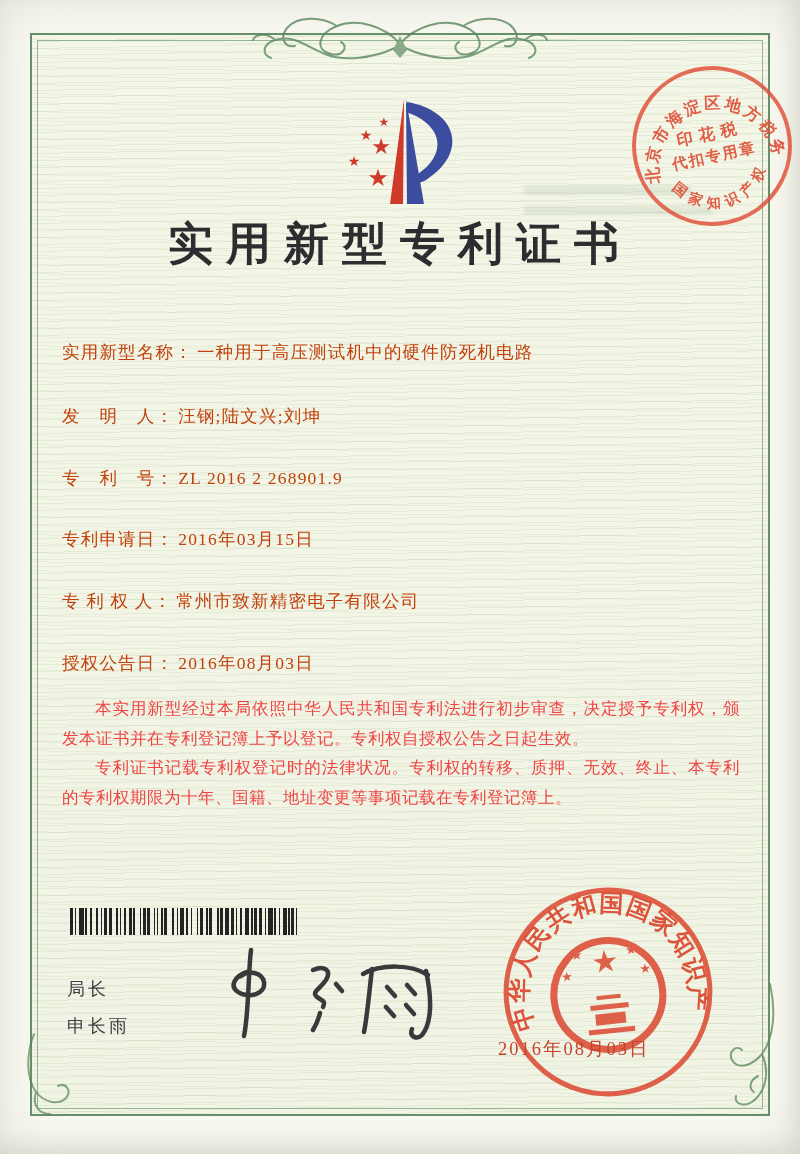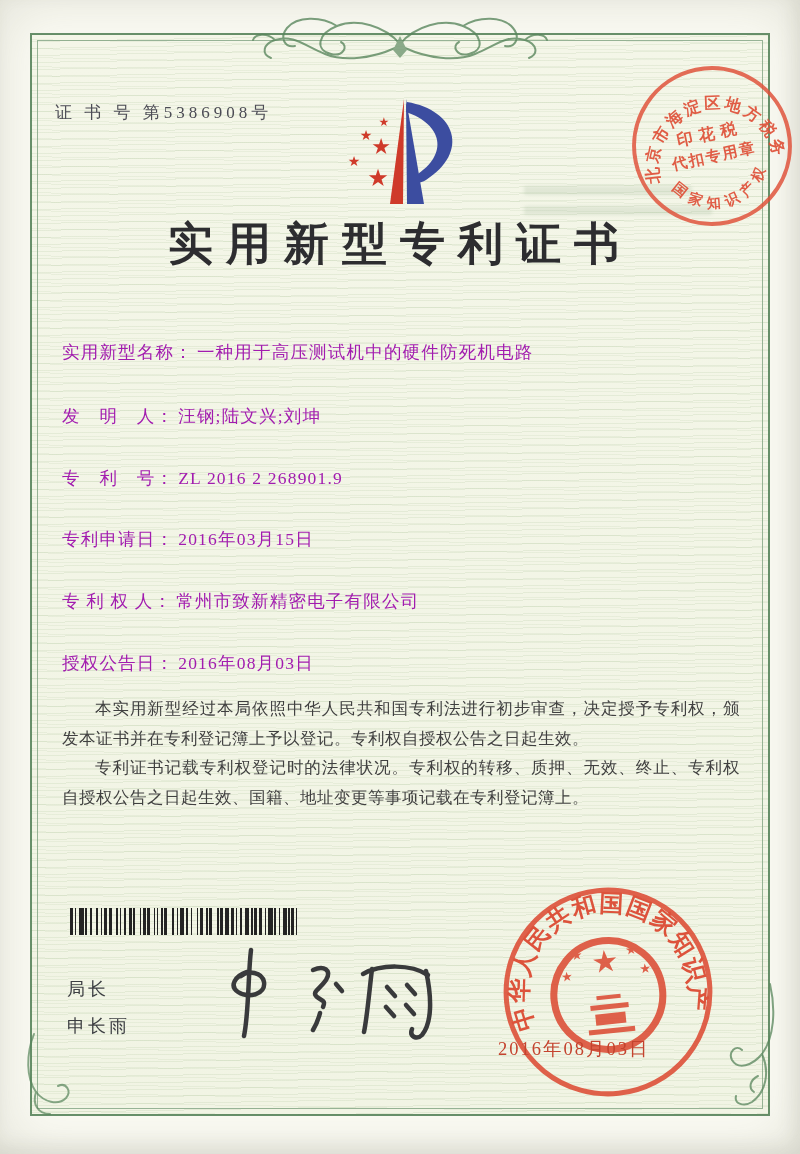--- a/index.html
+++ b/index.html
@@ -32,27 +32,27 @@
 
   .stamp-wrap{position:absolute;left:626px;top:60px;width:172px;height:172px;transform:rotate(-12deg);opacity:.92;}
   .seal-wrap{position:absolute;left:492px;top:876px;width:232px;height:232px;transform:rotate(-6deg);opacity:.95;}
 
   .title{
     position:absolute;left:0;top:214px;width:100%;text-align:center;
     font-size:45px;font-weight:700;letter-spacing:13px;color:#2d2d30;
   }
 
   .fields{position:absolute;left:62px;top:0;width:680px;}
-  .field{position:absolute;left:0;font-size:17.5px;color:#a21caf;letter-spacing:1.2px;white-space:nowrap;}
+  .field{position:absolute;left:0;font-size:17.5px;color:#c2410c;letter-spacing:1.2px;white-space:nowrap;}
   .f0{top:340px}.f1{top:404px}.f2{top:466px}.f3{top:527px}.f4{top:589px}.f5{top:651px}
   .field .lab{margin-right:4px;}
 
   .paras{
     position:absolute;left:62px;top:694px;width:678px;
-    font-size:16.5px;line-height:29.5px;color:#404040;text-align:justify;letter-spacing:.5px;
+    font-size:16.5px;line-height:29.5px;color:#ef4444;text-align:justify;letter-spacing:.5px;
   }
   .paras p{margin:0;text-indent:2em;}
 
   .barcode{position:absolute;left:70px;top:908px;width:228px;height:27px;display:flex;overflow:hidden;}
   .barcode i{display:block;height:100%;flex:none;}
 
   .director-title{position:absolute;left:67px;top:977px;font-size:18px;color:#3c3e42;letter-spacing:3px;font-family:"Liberation Sans","DejaVu Sans",sans-serif;}
   .director-name{position:absolute;left:67px;top:1014px;font-size:18px;color:#3c3e42;letter-spacing:3px;font-family:"Liberation Sans","DejaVu Sans",sans-serif;}
   .signature{position:absolute;left:195px;top:942px;width:255px;height:105px;}
 
@@ -93,21 +93,20 @@
     <g stroke="#57855b" stroke-width="2" fill="none" opacity=".75" stroke-linecap="round">
       <path d="M48,4 C54,30 52,58 40,74 C30,86 16,90 10,80 C6,72 14,64 20,70"></path>
       <path d="M40,74 C48,92 44,112 30,122 C22,127 12,124 14,116"></path>
       <path d="M36,96 C28,100 26,108 32,112"></path>
     </g>
   </svg>
 
   <div class="ghost-line" style="left:524px;top:186px;width:168px;height:9px;"></div>
   <div class="ghost-line" style="left:524px;top:206px;width:188px;height:9px;"></div>
 
-  <div class="cert-no">证 书 号 第5386908号</div>
 
   <svg class="logo" viewBox="0 0 152 114">
     <path d="M79,6 C128,14 142,56 98,84 C90,89 83,87 87,80 C122,58 114,28 78,16 Z" fill="#3c4da0"></path>
     <polygon points="76,3 62,108 75,108" fill="#cf3a2a"></polygon>
     <polygon points="78,3 79,108 96,108" fill="#3c4da0"></polygon>
     <text x="56" y="30" font-size="12" fill="#cf3a2a" text-anchor="middle">★</text>
     <text x="38" y="44" font-size="14" fill="#cf3a2a" text-anchor="middle">★</text>
     <text x="53" y="58" font-size="22" fill="#cf3a2a" text-anchor="middle">★</text>
     <text x="26" y="70" font-size="14" fill="#cf3a2a" text-anchor="middle">★</text>
     <text x="50" y="90" font-size="24" fill="#cf3a2a" text-anchor="middle">★</text>
@@ -149,21 +148,21 @@
     <div class="field f4">
       <span class="lab">专 利 权 人：</span><span>常州市致新精密电子有限公司</span>
     </div>
     <div class="field f5">
       <span class="lab">授权公告日：</span><span>2016年08月03日</span>
     </div>
   </div>
 
   <div class="paras">
     <p>本实用新型经过本局依照中华人民共和国专利法进行初步审查，决定授予专利权，颁发本证书并在专利登记簿上予以登记。专利权自授权公告之日起生效。</p>
-    <p>专利证书记载专利权登记时的法律状况。专利权的转移、质押、无效、终止、专利权自授权公告之日起生效、国籍、地址变更等事项记载在专利登记簿上。</p>
+    <p>专利证书记载专利权登记时的法律状况。专利权的转移、质押、无效、终止、本专利的专利权期限为十年、国籍、地址变更等事项记载在专利登记簿上。</p>
   </div>
 
   <div class="barcode">
       <i style="width:3.1px;background:#232323"></i>
       <i style="width:1.55px;"></i>
       <i style="width:1.55px;background:#232323"></i>
       <i style="width:3.1px;"></i>
       <i style="width:4.65px;background:#232323"></i>
       <i style="width:1.55px;"></i>
       <i style="width:1.55px;background:#232323"></i>

